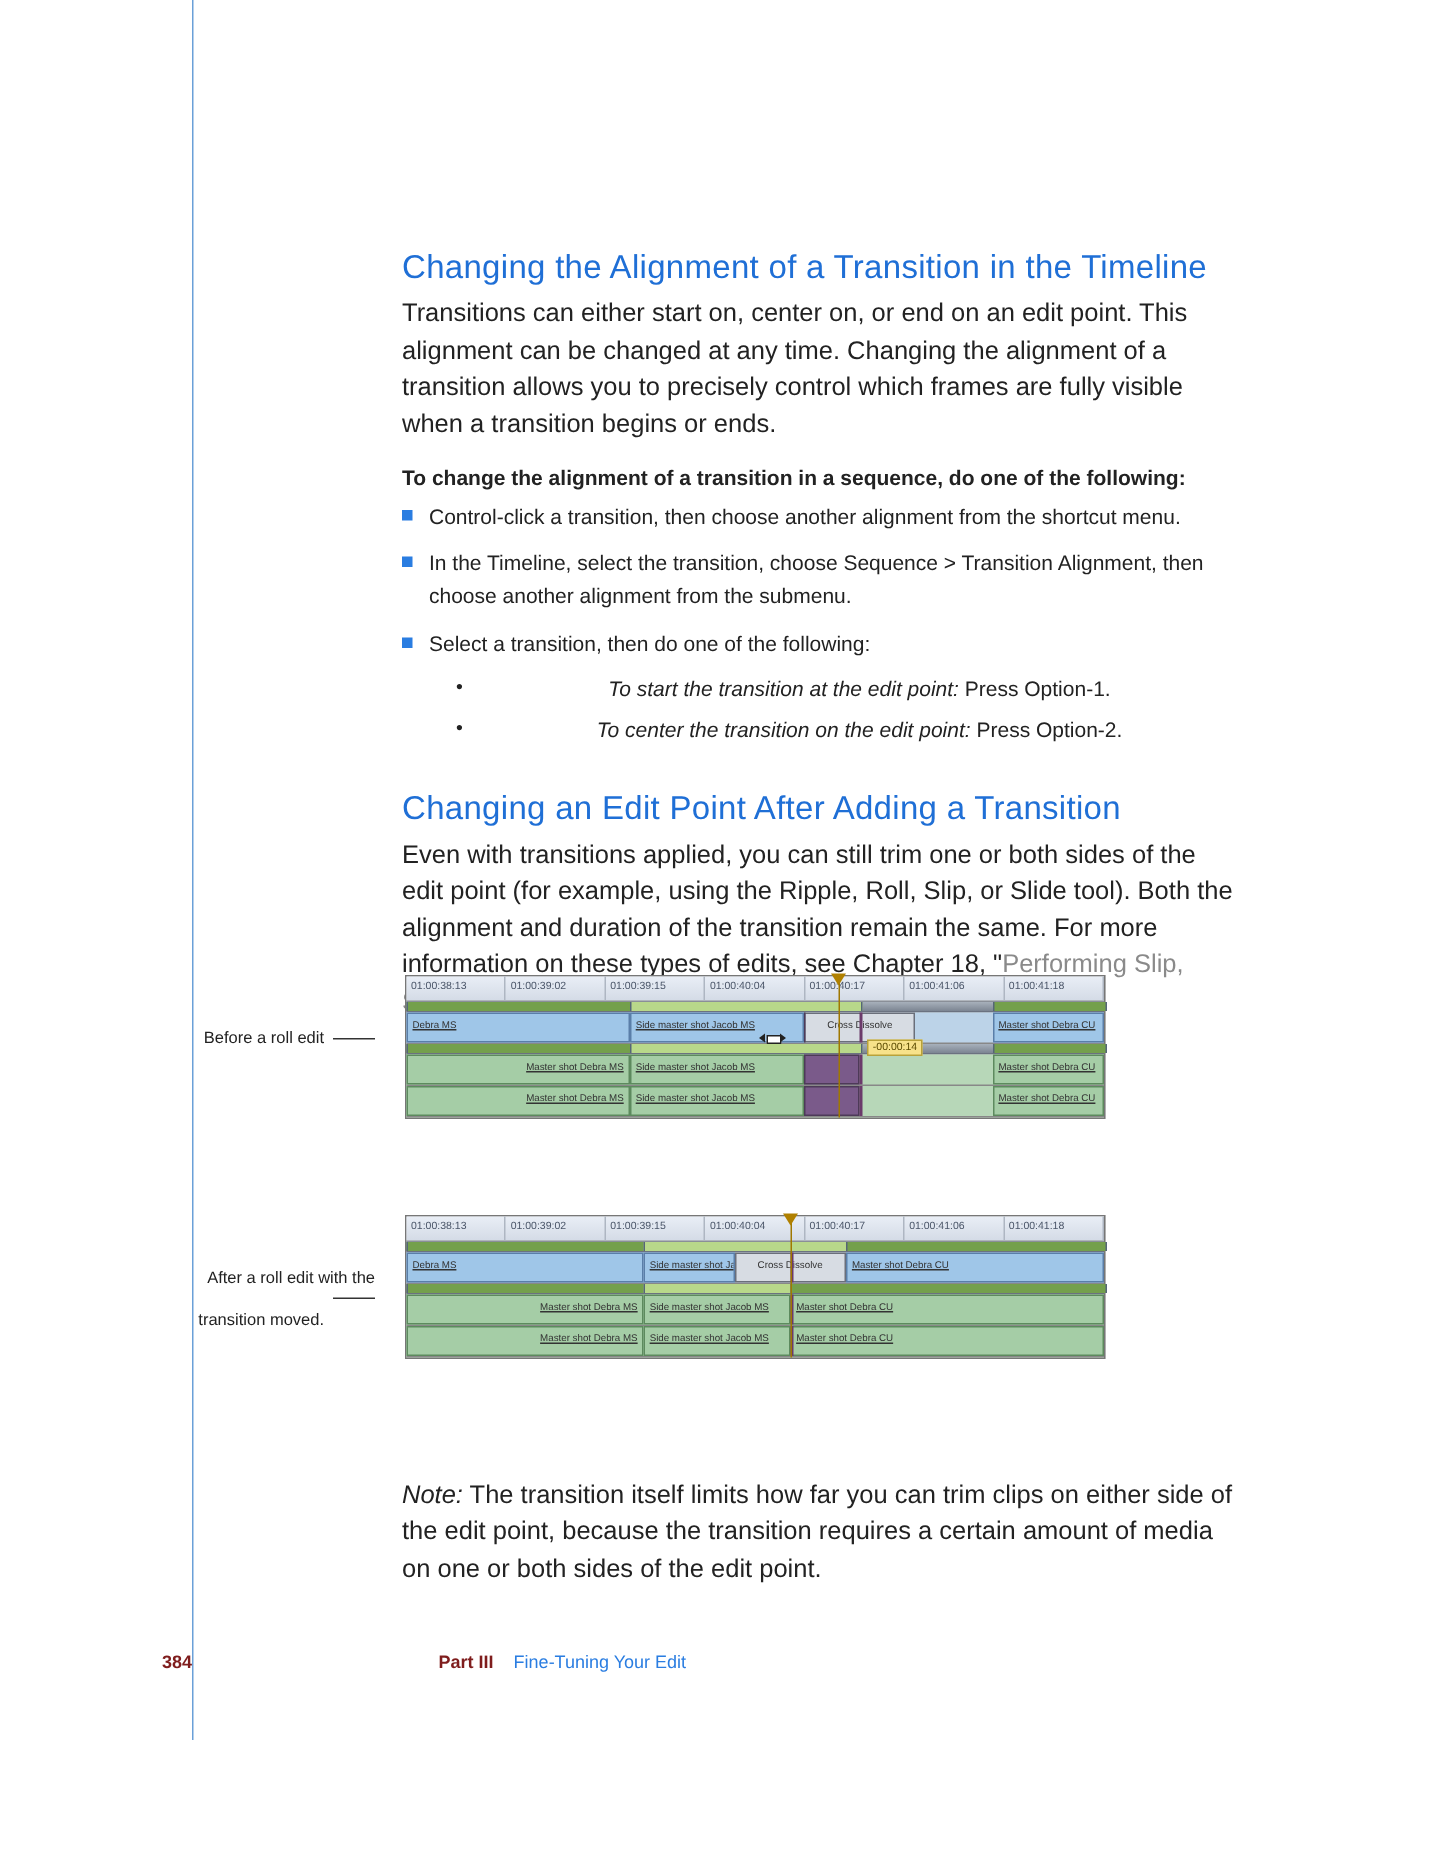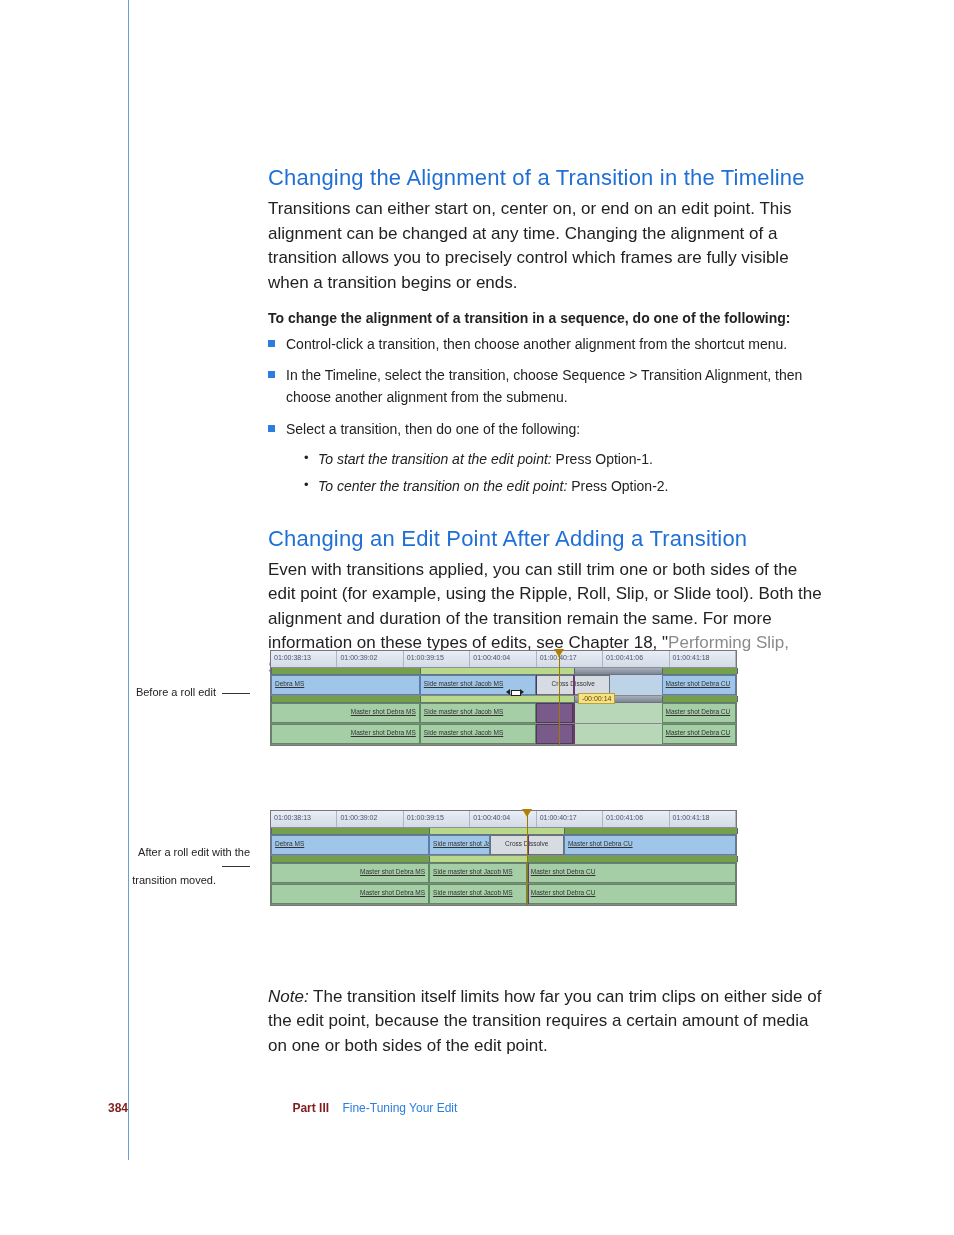--- a/index.html
+++ b/index.html
@@ -66,20 +66,21 @@
     left: 0;
     top: 6px;
     width: 7px;
     height: 7px;
     background: #2a7de1;
   }
   ul.sub {
     list-style: none;
     margin: 6px 0 0 0;
     padding: 0;
+    text-align: center;
   }
   ul.sub > li {
     position: relative;
     padding-left: 32px;
     font-size: 14px;
     line-height: 1.9;
   }
   ul.sub > li::before {
     content: "•";
     position: absolute;

